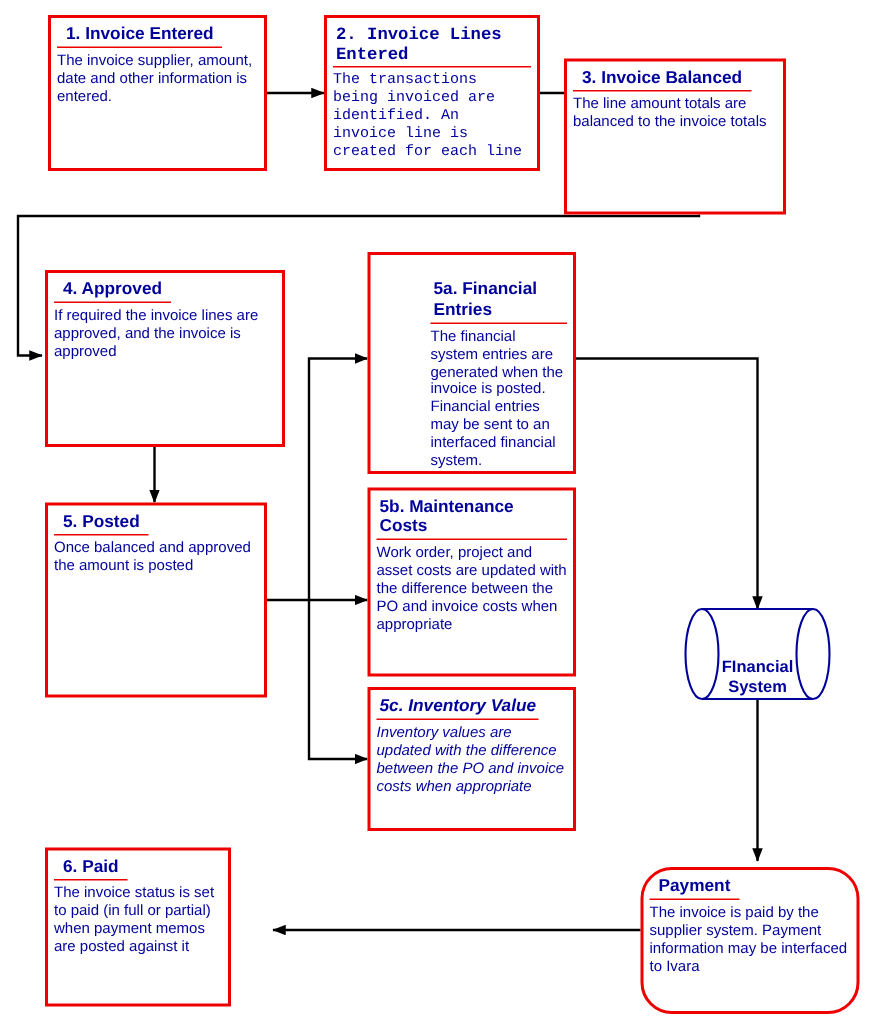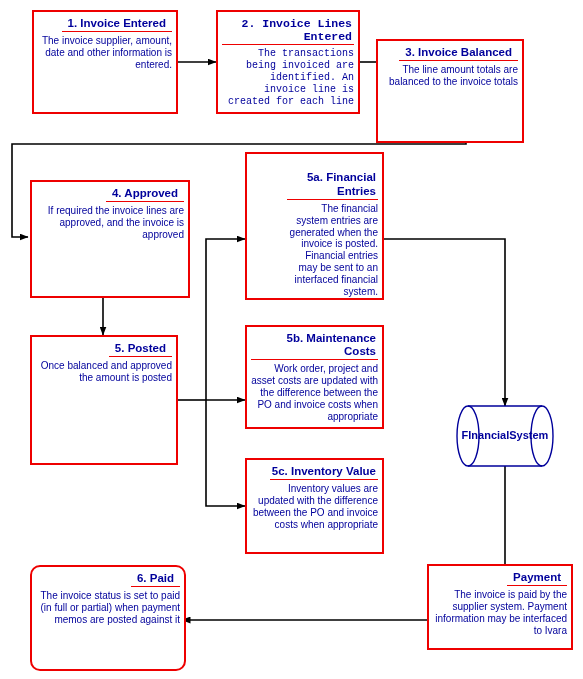--- a/index.html
+++ b/index.html
@@ -20,21 +20,21 @@
     top: 0;
     width: 583px;
     height: 679px;
   }
   .node {
     position: absolute;
     box-sizing: border-box;
     border: 2px solid #ee0000;
     background: #ffffff;
     color: #00009b;
-    text-align: right;
+    text-align: left;
     font-size: 10.5px;
     line-height: 1.18;
     padding: 5px 4px 4px 4px;
     z-index: 3;
   }
   .node .title {
     font-weight: bold;
     font-size: 11.5px;
     display: inline-block;
     border-bottom: 1.5px solid #ee0000;
@@ -51,25 +51,25 @@
     line-height: 1.19;
   }
   .cyl {
     position: absolute;
     box-sizing: border-box;
     z-index: 3;
   }
   .cyl .cyl-label {
     position: absolute;
     left: 0;
-    top: 0;
+    top: 16px;
     width: 100%;
     height: 100%;
     display: flex;
-    flex-direction: row;
+    flex-direction: column;
     align-items: center;
     justify-content: center;
     color: #00009b;
     font-size: 11px;
     font-weight: bold;
     line-height: 1.2;
     text-align: center;
   }
   svg.arrows {
     position: absolute;
@@ -132,42 +132,42 @@
   <div class="node" style="left:30px; top:180px; width:160px; height:118px;">
     <span class="title">4. Approved</span>
     <span class="body">If required the invoice lines are approved, and the invoice is approved</span>
   </div>
 
   <div class="node" style="left:30px; top:335px; width:148px; height:130px;">
     <span class="title">5. Posted</span>
     <span class="body">Once balanced and approved the amount is posted</span>
   </div>
 
-  <div class="node" style="left:245px; top:152px; width:139px; height:148px; white-space:pre-line;padding-left:40px;">
+  <div class="node" style="left:245px; top:168px; width:139px; height:148px; white-space:pre-line;padding-left:40px;">
     <span class="title wide">5a. Financial Entries</span>
     <span class="body">The financial system entries are generated when the invoice is posted.
 Financial entries may be sent to an interfaced financial system.</span>
   </div>
 
-  <div class="node" style="left:245px; top:325px; width:139px; height:104px;">
+  <div class="node" style="left:245px; top:325px; width:139px; height:126px;">
     <span class="title wide">5b. Maintenance Costs</span>
     <span class="body">Work order, project and asset costs are updated with the difference between the PO and invoice costs when appropriate</span>
   </div>
 
-  <div class="node" style="left:245px; top:458px; width:139px; height:96px;">
+  <div class="node" style="left:245px; top:458px; width:139px; height:96px;font-style:italic;">
     <span class="title wide">5c. Inventory Value</span>
     <span class="body">Inventory values are updated with the difference between the PO and invoice costs when appropriate</span>
   </div>
 
-  <div class="node" style="left:30px; top:565px; width:156px; height:106px;border-radius:10px;">
+  <div class="node" style="left:30px; top:565px; width:124px; height:106px;">
     <span class="title">6. Paid</span>
     <span class="body">The invoice status is set to paid (in full or partial) when payment memos are posted against it</span>
   </div>
 
-  <div class="node" style="left:427px; top:564px; width:146px; height:86px;">
+  <div class="node" style="left:427px; top:578px; width:146px; height:98px;border-radius:21px;">
     <span class="title">Payment</span>
     <span class="body">The invoice is paid by the supplier system. Payment information may be interfaced to Ivara</span>
   </div>
 
   <div class="cyl" style="left:456px; top:405px; width:98px; height:62px;">
     <svg width="98" height="62" viewBox="0 0 98 62">
       <path d="M12,1 L86,1 A11,30 0 0 1 86,61 L12,61 A11,30 0 0 1 12,1 z" fill="#ffffff" stroke="#00009b" stroke-width="1.4"></path>
       <path d="M86,1 A11,30 0 0 0 86,61" fill="none" stroke="#00009b" stroke-width="1.4"></path>
       <path d="M12,1 A11,30 0 0 1 12,61" fill="none" stroke="#00009b" stroke-width="1.4"></path>
     </svg>

